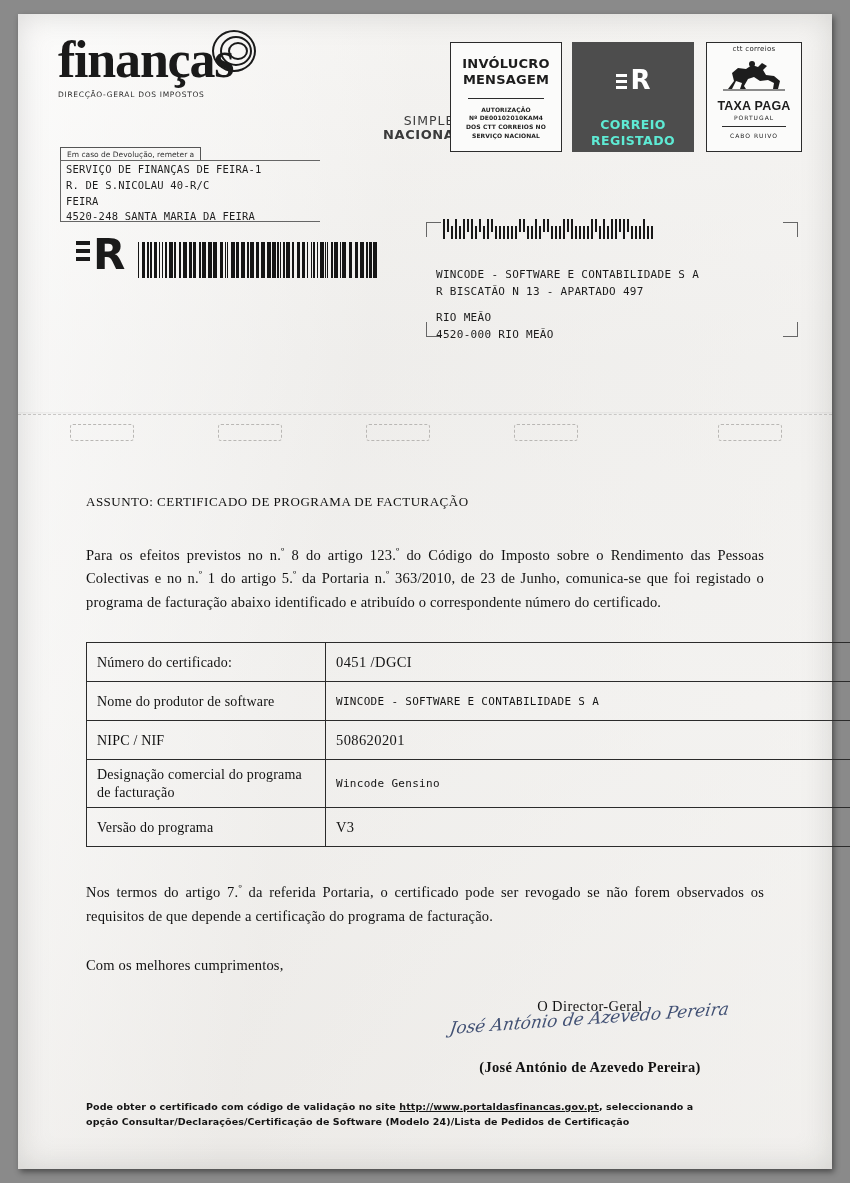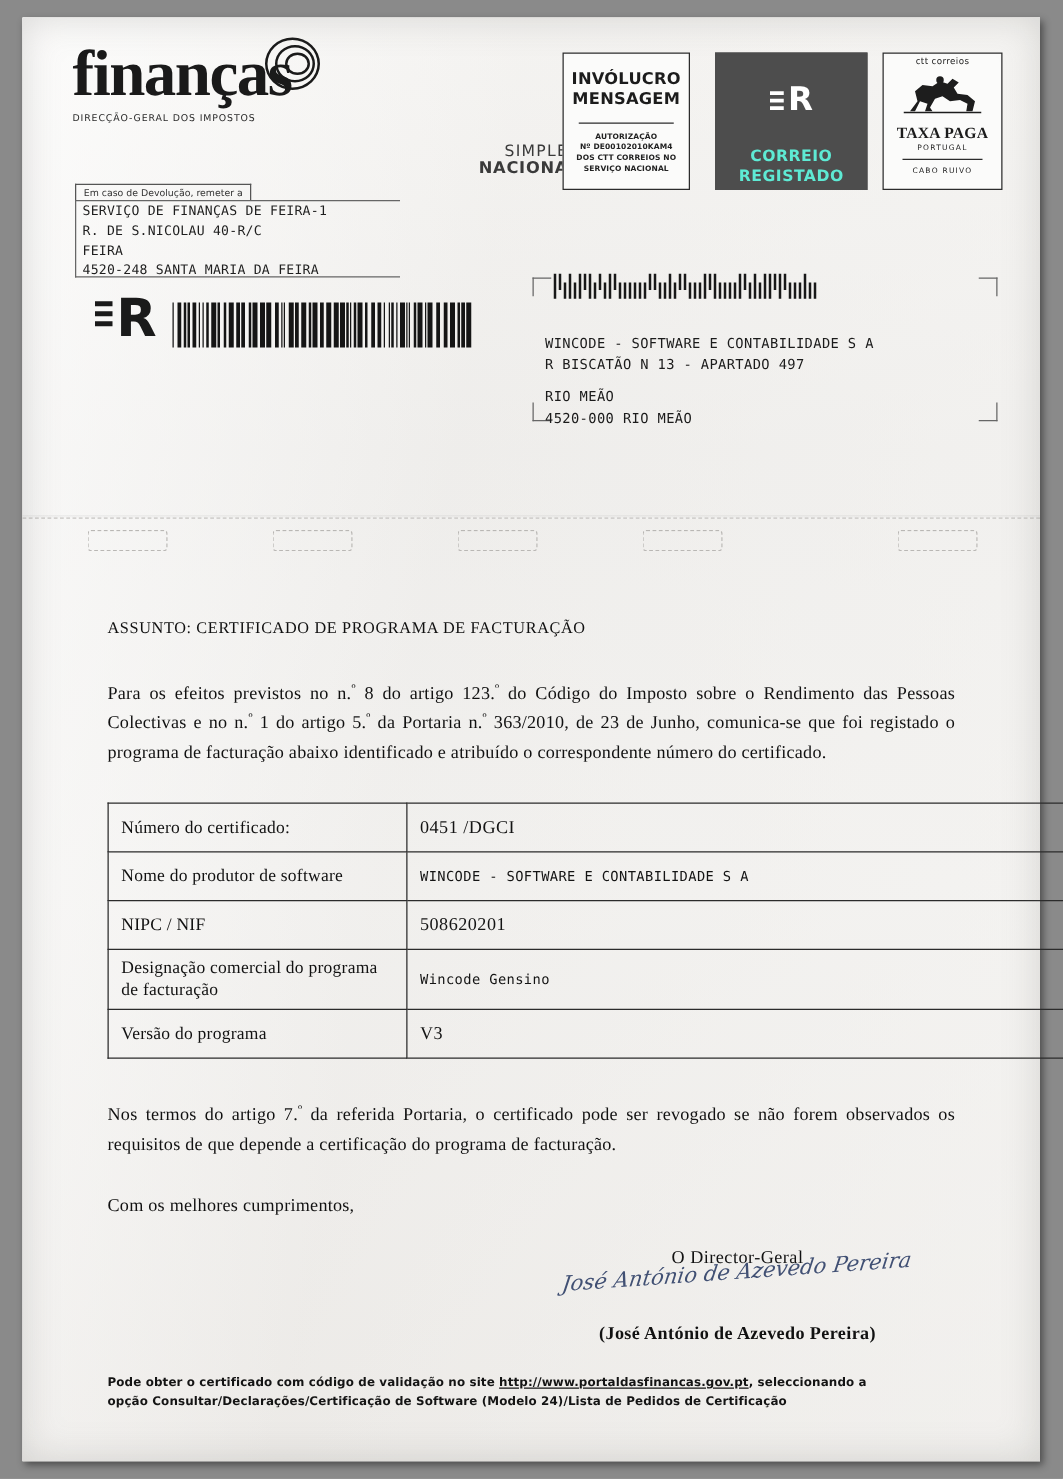--- a/index.html
+++ b/index.html
@@ -83,21 +83,21 @@
   }
   .simples .l1 { font-size: 12.5px; letter-spacing: 1px; }
   .simples .l2 { font-size: 13px; letter-spacing: 0.6px; font-weight: bold; }
 
   .box {
     position: absolute;
     border: 1px solid #2c2c2c;
     box-sizing: border-box;
   }
   .box-invol {
-    left: 432px; top: 28px; width: 102px; height: 110px;
+    left: 432px; top: 28px; width: 112px; height: 110px;
     background: #fbfbfa;
   }
   .invol-t {
     text-align: center;
     font-family: "DejaVu Sans", sans-serif;
     font-weight: bold;
     font-size: 13px;
     color: #1c1c1c;
     line-height: 1.25;
     margin-top: 13px;
@@ -168,21 +168,21 @@
     color: #222;
     letter-spacing: 0.3px;
     margin-top: 2px;
   }
   .horse {
     display: block;
     margin: 6px auto 0 auto;
   }
   .taxa-t {
     text-align: center;
-    font-family: Liberation Serif, serif;
+    font-family: Liberation Sans, sans-serif;
     font-weight: bold;
     font-size: 12.5px;
     color: #1c1c1c;
     margin-top: 6px;
     letter-spacing: 0.2px;
   }
   .taxa-s {
     text-align: center;
     font-family: "DejaVu Sans", sans-serif;
     font-size: 6px;

